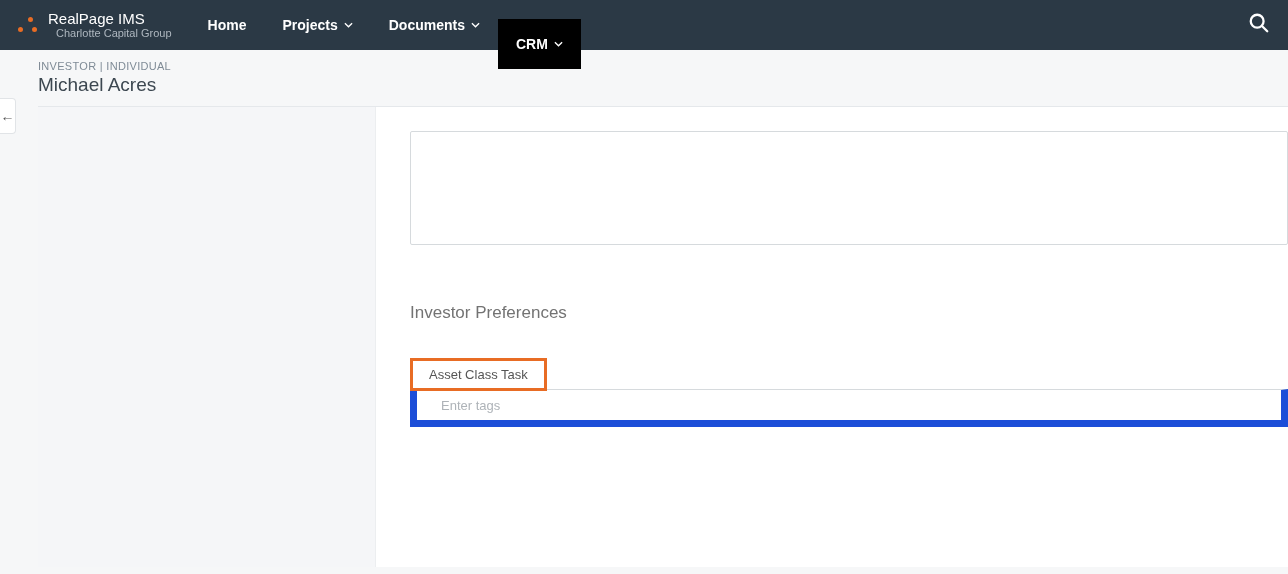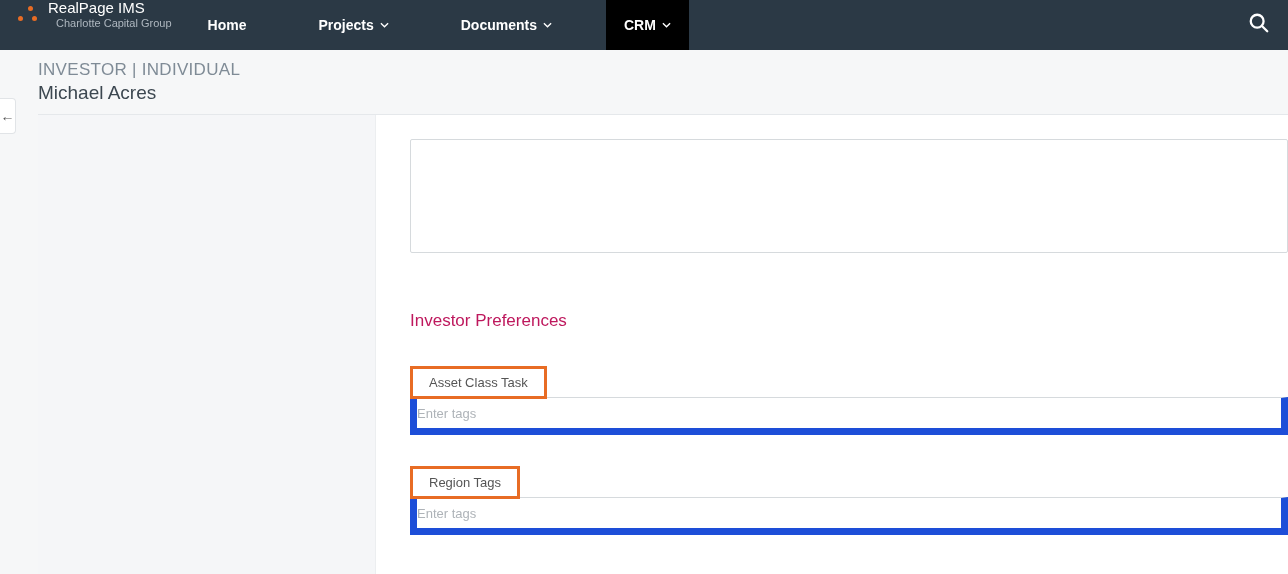--- a/index.html
+++ b/index.html
@@ -1,64 +1,64 @@
 <!DOCTYPE html>
 <html><head>
 <meta charset="utf-8">
 <style>
   * { box-sizing: border-box; margin: 0; padding: 0; }
   html, body { width: 1288px; height: 574px; font-family: "Segoe UI", Arial, sans-serif; background: #f6f7f8; overflow: hidden; }
   .header {
-    height: 50px; background: #2b3945; display: flex; 
+    height: 50px; background: #2b3945; display: flex; align-items: center;
     color: #fff; position: relative;
   }
   .logo-dots {
     width: 28px; height: 28px; position: relative; margin-left: 14px; margin-right: 6px;
   }
   .logo-dots span { position: absolute; width: 5px; height: 5px; background: #e86c24; border-radius: 50%; }
   .logo-dots .d1 { top: 6px; left: 14px; }
   .logo-dots .d2 { top: 16px; left: 4px; }
   .logo-dots .d3 { top: 16px; left: 18px; }
   .brand { display: flex; flex-direction: column; line-height: 1.1; margin-right: 18px; }
   .brand-title { font-size: 15px; font-weight: 500; color: #fff; }
   .brand-sub { font-size: 11px; color: #aeb7bf; margin-left: 8px; }
-  .nav { display: flex; height: 100%; gap: 36px; }
+  .nav { display: flex; height: 100%; }
   .nav-item {
     display: flex; align-items: center; padding: 0 18px; font-size: 14px; font-weight: 600;
     color: #fff; cursor: pointer; height: 100%;
   }
-  .nav-item.active { background: #000; }
+  .nav-item.active { background: #000; margin-top: 19px; }
   .chev { margin-left: 6px; }
   .search-icon { position: absolute; right: 18px; top: 50%; transform: translateY(-50%); cursor: pointer; }
   .back-tab {
     position: absolute; left: 0; top: 98px; width: 16px; height: 36px; background: #fff;
     border: 1px solid #e1e4e7; border-left: none; border-radius: 0 4px 4px 0;
     display: flex; align-items: center; justify-content: center; cursor: pointer; color: #555;
     font-size: 14px;
   }
   .page { padding-top: 0; }
-  .crumbs { font-size: 17px; color: #7f8b96; letter-spacing: .3px; margin: 10px 8px 2px 38px; }
+  .crumbs { font-size: 11px; color: #7f8b96; letter-spacing: .3px; margin: 10px 8px 2px 38px; }
   .page-title { font-size: 19px; font-weight: 400; color: #3c4750; margin: 0 0 10px 38px; }
   .divider { height: 1px; background: #e5e8eb; margin-left: 38px; }
   .body-area { display: flex; margin-left: 38px; height: 460px; }
   .side-panel { width: 338px; background: #f5f6f8; border-right: 1px solid #eceef0; }
   .main-panel { flex: 1; padding: 24px 0 0 34px; background: #fff; }
   .big-box {
     border: 1px solid #d6dadd; border-radius: 2px; height: 114px; width: 100%;
     background: #fff; margin-bottom: 58px;
   }
-  .section-head { font-size: 17px; color: #be185d; margin-bottom: 34px; }
+  .section-head { font-size: 17px; color: #737373; margin-bottom: 34px; }
   .field-group { margin-bottom: 30px; }
   .field-label-wrap {
     display: inline-block; border: 3px solid #e86c24; padding: 6px 16px;
     font-size: 13px; color: #555; background: #fff; position: relative; top: 1px;
   }
   .tag-input {
     border: 7px solid #1d4ed8; border-top: 1px solid #d6dadd; height: 38px;
-    padding: 0 0; font-size: 13px; color: #333; width: 100%; outline: none;
+    padding: 0 24px; font-size: 13px; color: #333; width: 100%; outline: none;
     margin-top: -1px;
   }
   .tag-input::placeholder { color: #aeb3b8; }
 </style>
 </head>
 <body>
 
 <div class="header">
   <div class="logo-dots">
     <span class="d1"></span>
@@ -114,21 +114,15 @@
       <div class="big-box"></div>
       <div class="section-head">Investor Preferences</div>
 
       <div class="field-group">
         <div class="field-label-wrap">
           <span>Asset Class Task</span>
         </div>
         <input class="tag-input" type="text" placeholder="Enter tags" style="">
       </div>
 
-      <div class="field-group">
-        <div class="field-label-wrap">
-          <span>Region Tags</span>
-        </div>
-        <input class="tag-input" type="text" placeholder="Enter tags" style="">
-      </div>
     </div>
   </div>
 </div>
 
 </body></html>

